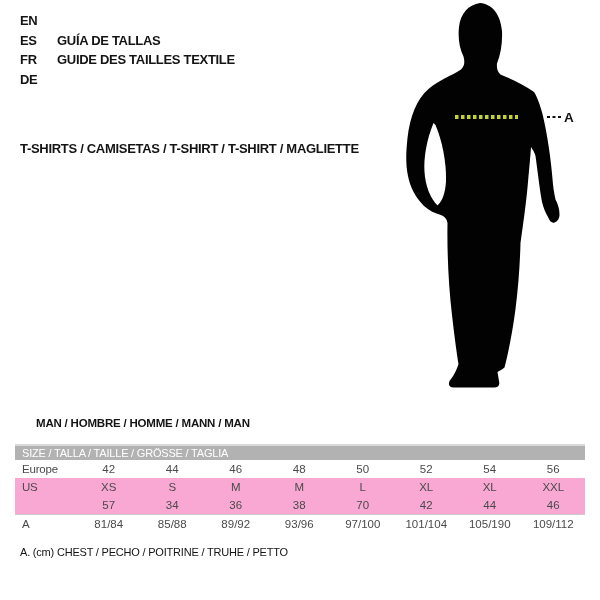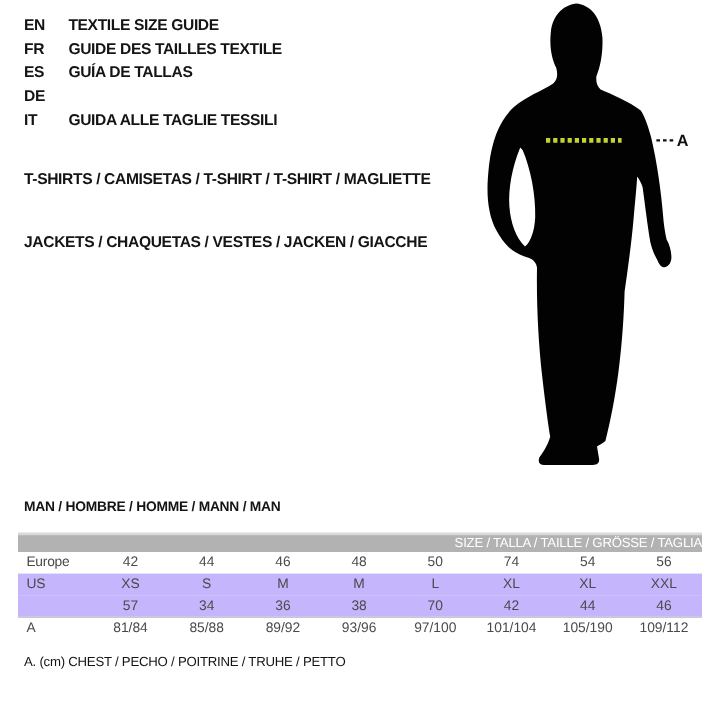--- a/index.html
+++ b/index.html
@@ -25,74 +25,67 @@
   .product-block { position: absolute; top: 106px; left: 20px; }
   .product-line {
     font-size: 13px; font-weight: bold; letter-spacing: -0.3px; line-height: 19.5px; margin-top: 33px;
   }
 
   
   .figure-svg { position: absolute; top: 0; left: 400px; width: 200px; height: 400px; }
 
   
   .section-title {
-    position: absolute; top: 417px; left: 20px;
+    position: absolute; top: 417px; left: 36px;
     font-size: 11.5px; font-weight: bold; letter-spacing: -0.2px;
   }
 
   
   .size-table { position: absolute; top: 444px; left: 15px; width: 570px; }
   .thead {
     height: 16px; line-height: 15px; background: #b2b2b2; color: #ffffff;
     font-size: 11px; letter-spacing: -0.2px; padding-left: 7px;
     border-top: 2px solid #d9d9d9;
-    text-align: right;
   }
   .trow { display: flex; height: 18px; line-height: 18px; font-size: 11.5px; color: #4a4a4a; }
   .trow .tlabel { width: 62px; padding-left: 7px; text-align: left; letter-spacing: -0.2px; }
   .trow .tcell { flex: 1; text-align: center; }
-  .row-stripe { background: #c4b5fd; }
+  .row-stripe { background: #f9a8d4; }
   .row-topline { border-top: 1px solid #c9c9c9; }
 
   
   .footnote {
     position: absolute; top: 546px; left: 20px;
     font-size: 11px; font-weight: normal; letter-spacing: -0.2px;
   }
 </style>
 </head>
 <body>
 
 <div class="page">
 
   <div class="lang-block">
     <div class="lang-row">
       <span class="lang-code">EN</span>
-      <span class="lang-text">TEXTILE SIZE GUIDE</span>
+    </div>
+    <div class="lang-row">
+      <span class="lang-code">ES</span>
+      <span class="lang-text">GUÍA DE TALLAS</span>
     </div>
     <div class="lang-row">
       <span class="lang-code">FR</span>
       <span class="lang-text">GUIDE DES TAILLES TEXTILE</span>
     </div>
     <div class="lang-row">
-      <span class="lang-code">ES</span>
-      <span class="lang-text">GUÍA DE TALLAS</span>
-    </div>
-    <div class="lang-row">
       <span class="lang-code">DE</span>
-    </div>
-    <div class="lang-row">
-      <span class="lang-code">IT</span>
-      <span class="lang-text">GUIDA ALLE TAGLIE TESSILI</span>
     </div>
   </div>
 
   <div class="product-block">
     <div class="product-line">T-SHIRTS / CAMISETAS / T-SHIRT / T-SHIRT / MAGLIETTE</div>
-    <div class="product-line">JACKETS / CHAQUETAS / VESTES / JACKEN / GIACCHE</div>
   </div>
 
   <svg class="figure-svg" viewBox="0 0 200 400" aria-hidden="true">
     <path fill="#020202" d="
       M 80 3
       C 69 4.5 60.5 13 59 27
       C 57.8 38 59.5 48.5 63.5 56.5
       C 65 62 64.5 66.5 61 69.5
       C 52 75.5 38 80.5 28.5 89
       C 17 99 10 116 7.5 138
@@ -141,21 +134,21 @@
   <div class="size-table">
     <div class="thead">SIZE / TALLA / TAILLE / GRÖSSE / TAGLIA</div>
 
     <div class="trow">
       <span class="tlabel">Europe</span>
       <span class="tcell">42</span>
       <span class="tcell">44</span>
       <span class="tcell">46</span>
       <span class="tcell">48</span>
       <span class="tcell">50</span>
-      <span class="tcell">74</span>
+      <span class="tcell">52</span>
       <span class="tcell">54</span>
       <span class="tcell">56</span>
     </div>
 
     <div class="trow row-stripe">
       <span class="tlabel">US</span>
       <span class="tcell">XS</span>
       <span class="tcell">S</span>
       <span class="tcell">M</span>
       <span class="tcell">M</span>

